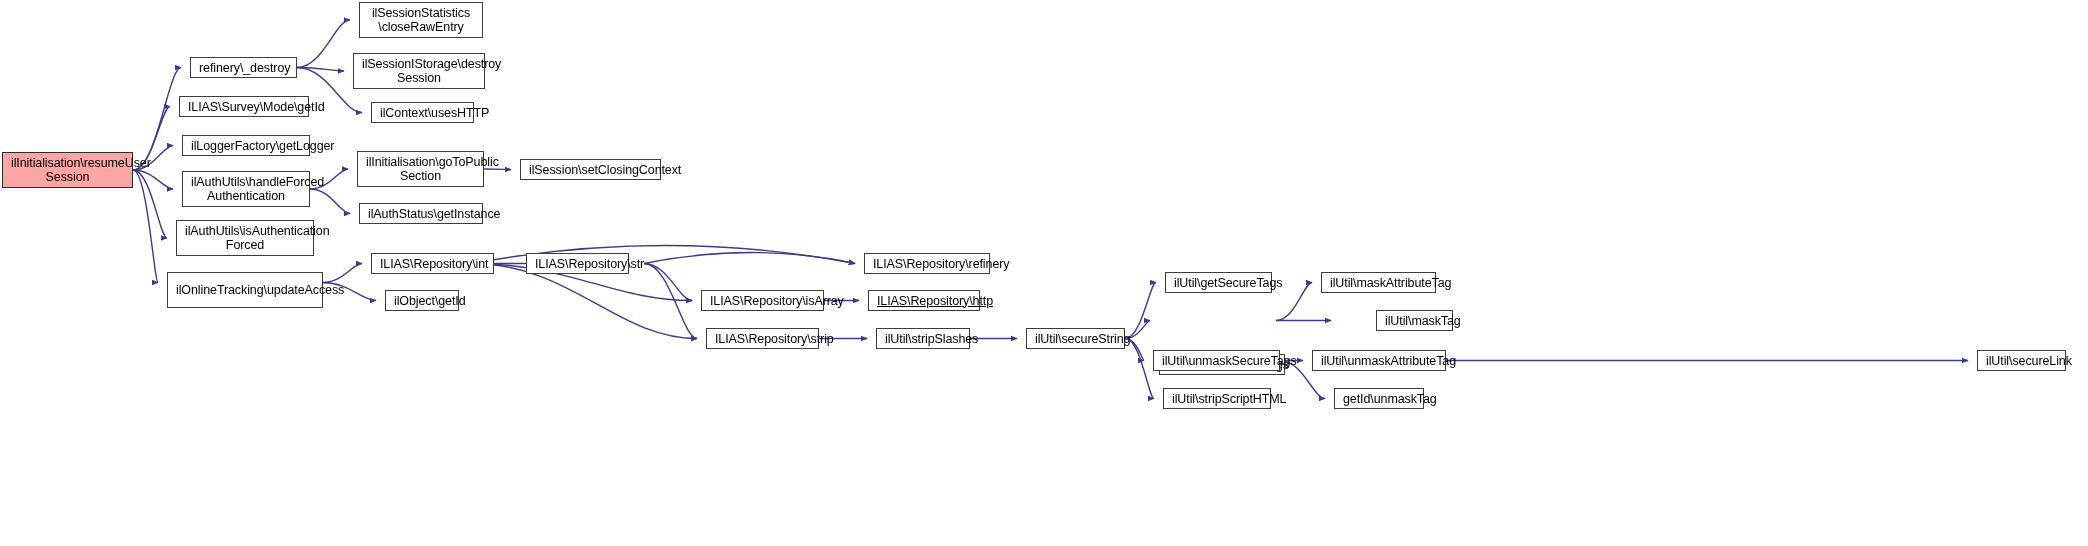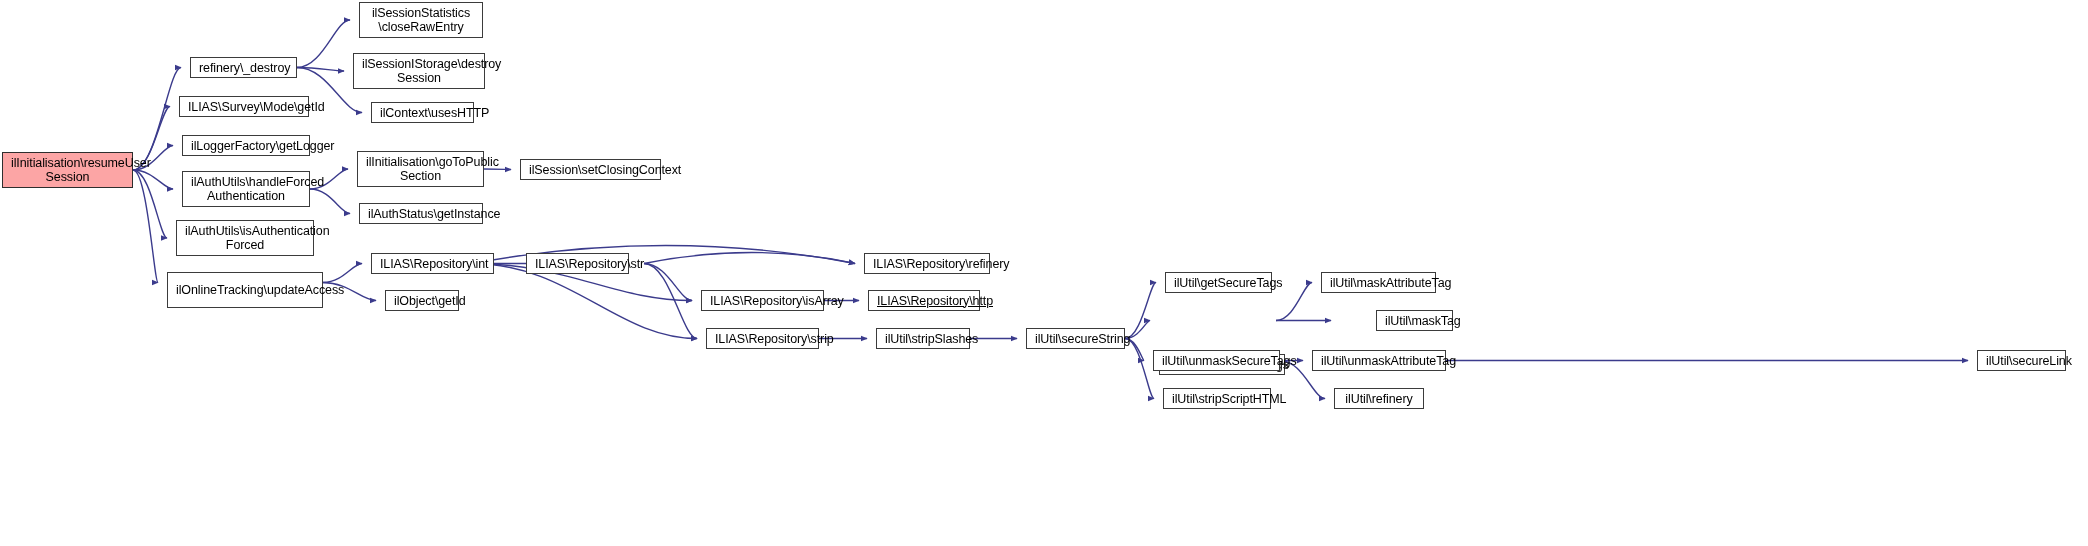--- a/index.html
+++ b/index.html
@@ -129,16 +129,16 @@
       <div class="node" style="left: 868px; top: 290px; width: 112px; height: 21px; text-decoration: underline;"><span class="node-label">ILIAS\Repository\http</span></div>
       <div class="node" style="left: 876px; top: 328px; width: 94px; height: 21px;"><span class="node-label">ilUtil\stripSlashes</span></div>
       <div class="node" style="left: 1026px; top: 328px; width: 99px; height: 21px;"><span class="node-label">ilUtil\secureString</span></div>
       <div class="node" style="left: 1165px; top: 272px; width: 107px; height: 21px;"><span class="node-label">ilUtil\getSecureTags</span></div>
       <div class="node" style="left: 1159px; top: 310px; width: 126px; height: 21px; margin-top: 44px;"><span class="node-label">ilUtil\maskSecureTags</span></div>
       <div class="node" style="left: 1153px; top: 350px; width: 127px; height: 21px;"><span class="node-label">ilUtil\unmaskSecureTags</span></div>
       <div class="node" style="left: 1163px; top: 388px; width: 108px; height: 21px;"><span class="node-label">ilUtil\stripScriptHTML</span></div>
       <div class="node" style="left: 1321px; top: 272px; width: 115px; height: 21px;"><span class="node-label">ilUtil\maskAttributeTag</span></div>
       <div class="node" style="left: 1340px; top: 310px; width: 77px; height: 21px; margin-left: 36px;"><span class="node-label">ilUtil\maskTag</span></div>
       <div class="node" style="left: 1312px; top: 350px; width: 134px; height: 21px;"><span class="node-label">ilUtil\unmaskAttributeTag</span></div>
-      <div class="node" style="left: 1334px; top: 388px; width: 90px; height: 21px;"><span class="node-label">ilUtil\refinery</span></div>
+      <div class="node" style="left: 1334px; top: 388px; width: 90px; height: 21px;"><span class="node-label">getId\unmaskTag</span></div>
       <div class="node" style="left: 1977px; top: 350px; width: 89px; height: 21px;"><span class="node-label">ilUtil\secureLink</span></div>
     </div>
 </div>
 
 </body></html>

